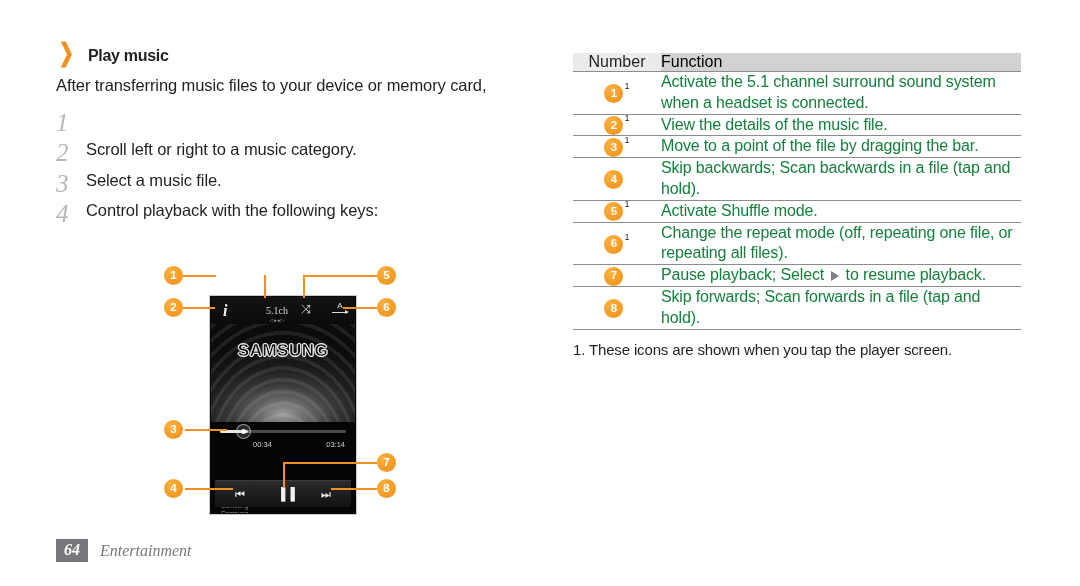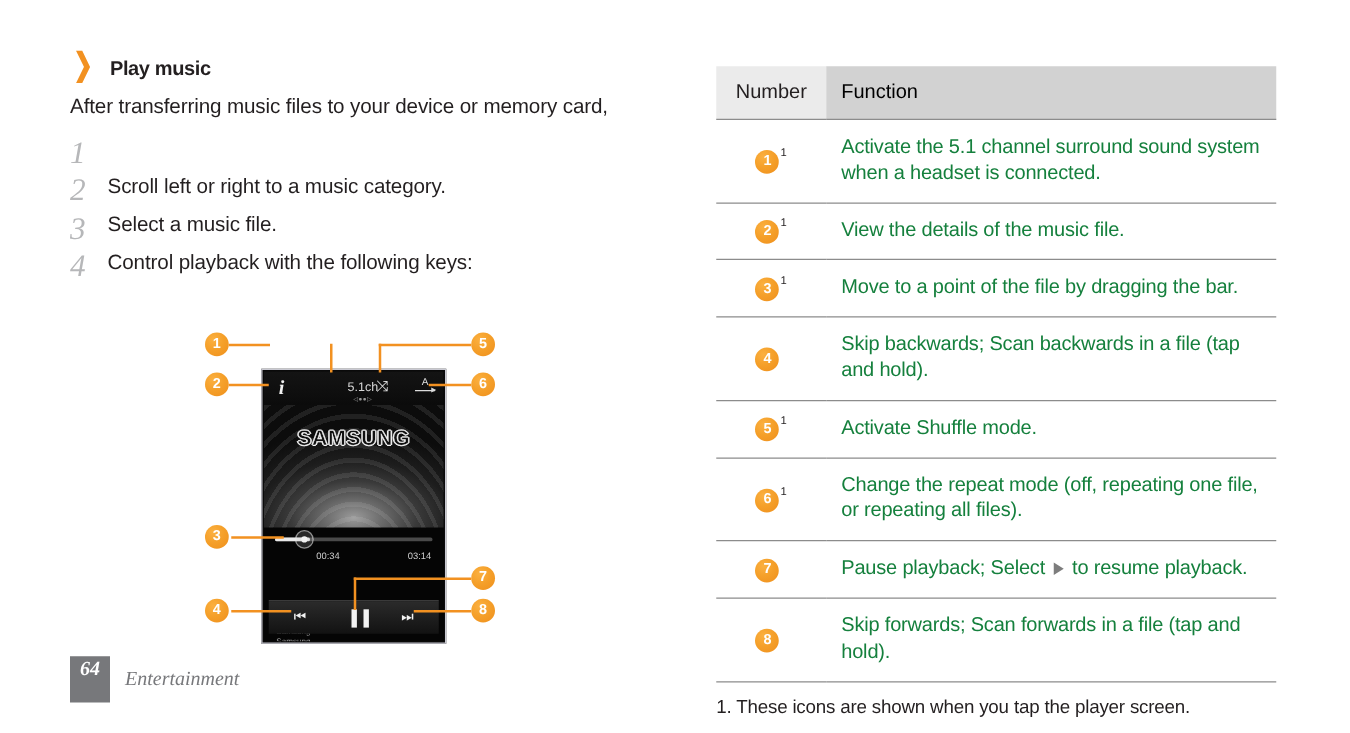--- a/index.html
+++ b/index.html
@@ -54,21 +54,21 @@
   .phone-inner{position:absolute;inset:1px;background:#050505;overflow:hidden;}
 
   
   .p-top{
     position:absolute;left:0;right:0;top:0;height:27px;
     background:linear-gradient(#141414,#0b0b0b);
     display:flex;align-items:center;
   }
   .ic-info{position:absolute;left:12px;top:5px;font-family:"Liberation Serif",serif;
            font-style:italic;font-weight:bold;font-size:16px;color:#f0f0f0;}
-  .ic-51{position:absolute;left:67px;top:4px;text-align:center;line-height:1;}
+  .ic-51{position:absolute;left:55px;top:4px;text-align:center;line-height:1;font-family:Liberation Serif, serif;}
   .ic-51 .big{font-size:10px;color:#d8d8d8;letter-spacing:0px;}
   .ic-51 .dots{font-size:5px;color:#9a9a9a;letter-spacing:.4px;display:block;margin-top:1px;}
   .ic-shuffle{position:absolute;left:90px;top:6px;font-size:12px;color:#ddd;line-height:1;}
   .ic-repeat{position:absolute;left:121px;top:5px;text-align:center;line-height:1;}
   .ic-repeat .a{font-size:8px;color:#e0e0e0;display:block;}
   .ic-repeat .arr{display:block;width:16px;height:1px;background:#dcdcdc;margin-top:2px;position:relative;}
   .ic-repeat .arr:after{content:"";position:absolute;right:-1px;top:-2px;border-left:4px solid #dcdcdc;border-top:2.5px solid transparent;border-bottom:2.5px solid transparent;}
 
   
   .p-art{
@@ -127,35 +127,35 @@
   }
   .lead{position:absolute;background:#f29121;z-index:3;}
   .lead-h{height:2px;}
   .lead-v{width:2px;}
 
   
   .footer{position:absolute;left:56px;bottom:24px;display:flex;align-items:center;}
   .pg-num{
     background:#77787b;color:#ffffff;
     font-family:"Liberation Serif", serif;font-style:italic;font-weight:bold;
-    font-size:16px;padding:2px 8px 17px 8px;line-height:1.1;
+    font-size:16px;padding:2px 8px 3px 8px;line-height:1.1;
   }
   .pg-label{
     margin-left:12px;font-family:"Liberation Serif", serif;font-style:italic;
     font-size:16px;color:#77787b;
   }
 
   
   .tbl-wrap{position:absolute;left:573px;top:53px;width:448px;}
   table.fn{border-collapse:collapse;width:100%;table-layout:fixed;}
   table.fn td, table.fn th{
     border:0;
     border-bottom:1px solid #8c8c8c;
     vertical-align:middle;
-    padding:12px;
+    padding:0;
   }
   .col-num{width:88px;}
   th.h-num{
     background:#ebebeb;text-align:center;font-weight:normal;
     font-size:16px;color:#231f20;padding:7px 0 8px 0;
     border-top:1px solid #8c8c8c;
   }
   th.h-fn{
     background:#d2d2d2;text-align:left;font-weight:normal;
     font-size:16px;color:#000000;padding:7px 0 8px 14px;

